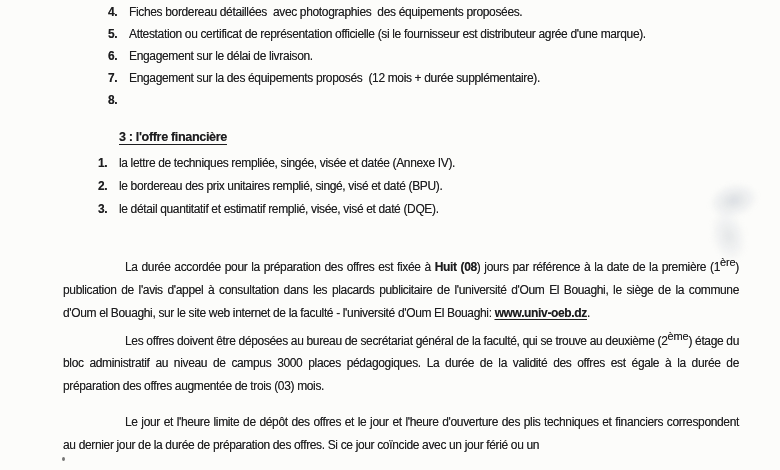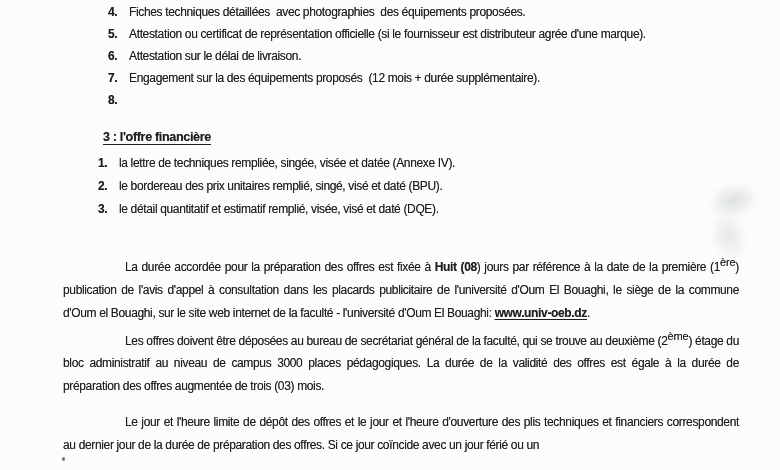--- a/index.html
+++ b/index.html
@@ -22,21 +22,21 @@
   .list-a .row { line-height: 22px; }
   .list-b { top: 152px; left: 98px; }
   .list-b .row { line-height: 23px; }
   .row { display: flex; }
   .row .num { font-weight: 700; width: 21px; flex: 0 0 21px; }
   .row .txt { white-space: pre; }
 
   
   .heading {
     position: absolute;
-    top: 126px; left: 103px;
+    top: 126px; left: 119px;
     line-height: 23px;
     font-weight: 700;
     font-size: 12.6px;
     text-decoration: underline;
     text-underline-offset: 3px;
   }
 
   
   .paras {
     position: absolute;
@@ -73,29 +73,29 @@
   }
 </style>
 </head>
 <body>
 
 <div class="page">
 
   <div class="num-list list-a">
     <div class="row">
       <span class="num">4.</span>
-      <span class="txt">Fiches techniques détaillées  avec photographies  des équipements proposées.</span>
+      <span class="txt">Fiches bordereau détaillées  avec photographies  des équipements proposées.</span>
     </div>
     <div class="row">
       <span class="num">5.</span>
       <span class="txt">Attestation ou certificat de représentation officielle (si le fournisseur est distributeur agrée d'une marque).</span>
     </div>
     <div class="row">
       <span class="num">6.</span>
-      <span class="txt">Attestation sur le délai de livraison.</span>
+      <span class="txt">Engagement sur le délai de livraison.</span>
     </div>
     <div class="row">
       <span class="num">7.</span>
       <span class="txt">Engagement sur la des équipements proposés  (12 mois + durée supplémentaire).</span>
     </div>
     <div class="row">
       <span class="num">8.</span>
     </div>
   </div>
 

